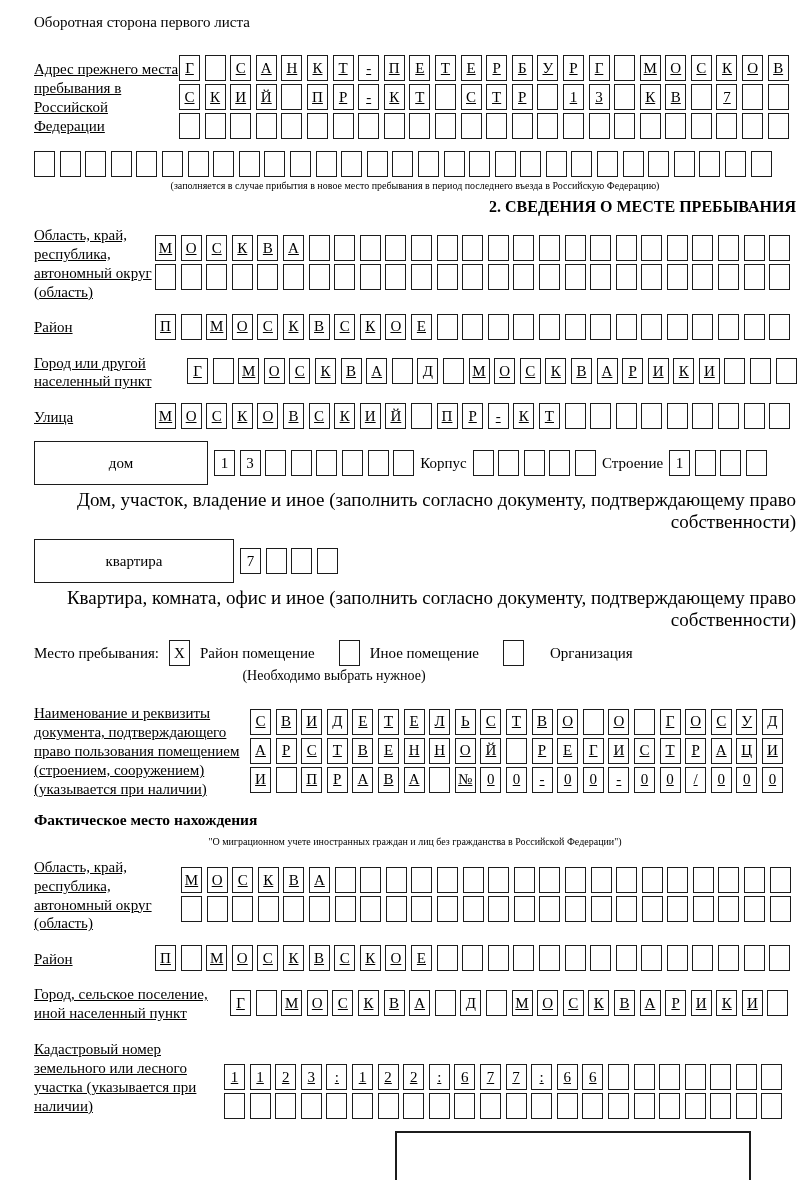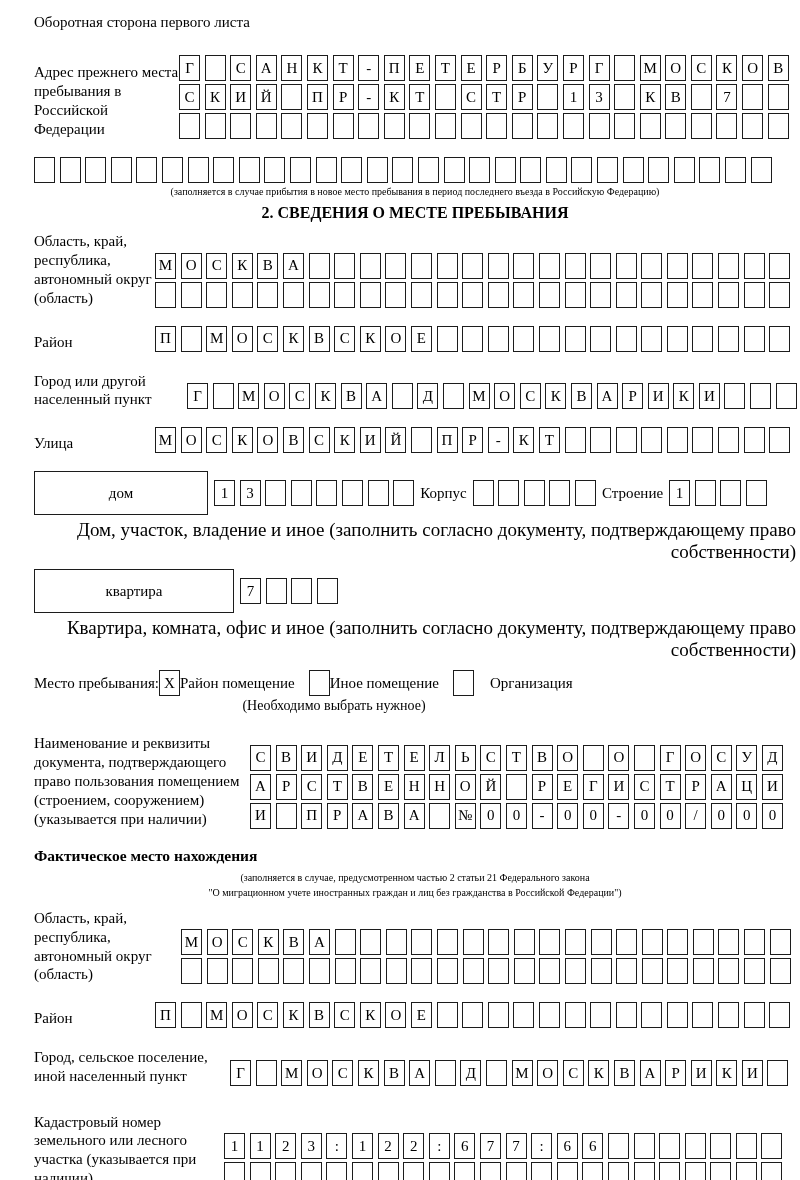--- a/index.html
+++ b/index.html
@@ -1,34 +1,34 @@
 <!DOCTYPE html>
 <html><head>
 <meta charset="utf-8">
 <style>
   html,body{margin:0;padding:0;background:#fff;color:#000;}
   body{width:800px;height:1180px;overflow:hidden;font-family:"Liberation Serif",serif;font-size:15px;}
   .page{box-sizing:border-box;width:800px;padding:14px 4px 0 34px;}
   .hdr-note{text-align:left;padding-right:58px;font-size:15px;margin-bottom:24px;}
-  .field{display:flex;align-items:flex-end;margin-bottom:18px;}
+  .field{display:flex;align-items:center;margin-bottom:12px;text-decoration:underline;}
   .flabel{flex:none;line-height:1.26;padding-top:2px;}
   .w120{width:121px;} .w145{width:145px;} .w140{width:141px;} .w196{width:196px;} .w188{width:190px;} .w215{width:216px;}
   .rows{display:flex;flex-direction:column;gap:3px;}
   .boxrow{display:flex;gap:4.6px;}
   .cell{flex:none;width:21px;height:26px;border:1.5px solid #1c1c1c;box-sizing:border-box;
         display:flex;align-items:center;justify-content:center;font-size:15px;line-height:1;background:#fff;}
   .caption{font-size:10px;text-align:center;margin:2px 0 4px 0;line-height:1.3;}
   .caption-left{font-size:19px;text-align:right;margin:2px 0 6px 0;}
-  .sec-title{font-weight:bold;font-size:16px;text-align:center;margin:6px 0 8px 0;}
+  .sec-title{font-weight:bold;font-size:16px;text-align:right;margin:6px 0 8px 0;}
   .sub-title{font-weight:bold;font-size:15.5px;margin:10px 0 6px 0;}
   .wide-box{border:1.5px solid #1c1c1c;height:44px;box-sizing:border-box;display:flex;align-items:center;justify-content:center;flex:none;}
   .inline-row{display:flex;align-items:center;gap:6px;margin-bottom:4px;}
   .inline-row .boxrow{gap:4.6px;}
   .lbl{line-height:1.2;}
-  .chk-row{display:flex;align-items:center;margin:9px 0 2px 0;}
+  .chk-row{display:flex;align-items:center;gap:10px;margin:9px 0 2px 0;}
   .chk-note{width:600px;text-align:center;font-size:14px;margin-bottom:18px;}
   .mark-box{margin-left:361px;width:356px;height:174px;border:2px solid #1c1c1c;box-sizing:border-box;margin-top:6px;}
   .mark-caption{margin-left:338px;width:406px;text-align:center;font-size:14.5px;line-height:1.33;margin-top:4px;}
   .mt2{margin-top:2px;}
 </style>
 </head>
 <body>
 
 <div class="page">
 
@@ -425,21 +425,20 @@
           <span class="cell">0</span>
           <span class="cell">/</span>
           <span class="cell">0</span>
           <span class="cell">0</span>
           <span class="cell">0</span>
         </div>
     </div>
   </div>
 
   <div class="sub-title">Фактическое место нахождения</div>
-  <div class="caption" style="margin-bottom:0">(заполняется в случае, предусмотренном частью 2 статьи 21 Федерального закона</div>
   <div class="caption" style="margin-bottom:8px">"О миграционном учете иностранных граждан и лиц без гражданства в Российской Федерации")</div>
 
   <div class="field">
     <div class="flabel w120">Область, край, республика, автономный округ (область)</div>
     <div class="rows" style="margin-left:26px">
       <div class="boxrow">
           <span class="cell">М</span>
           <span class="cell">О</span>
           <span class="cell">С</span>
           <span class="cell">К</span>

